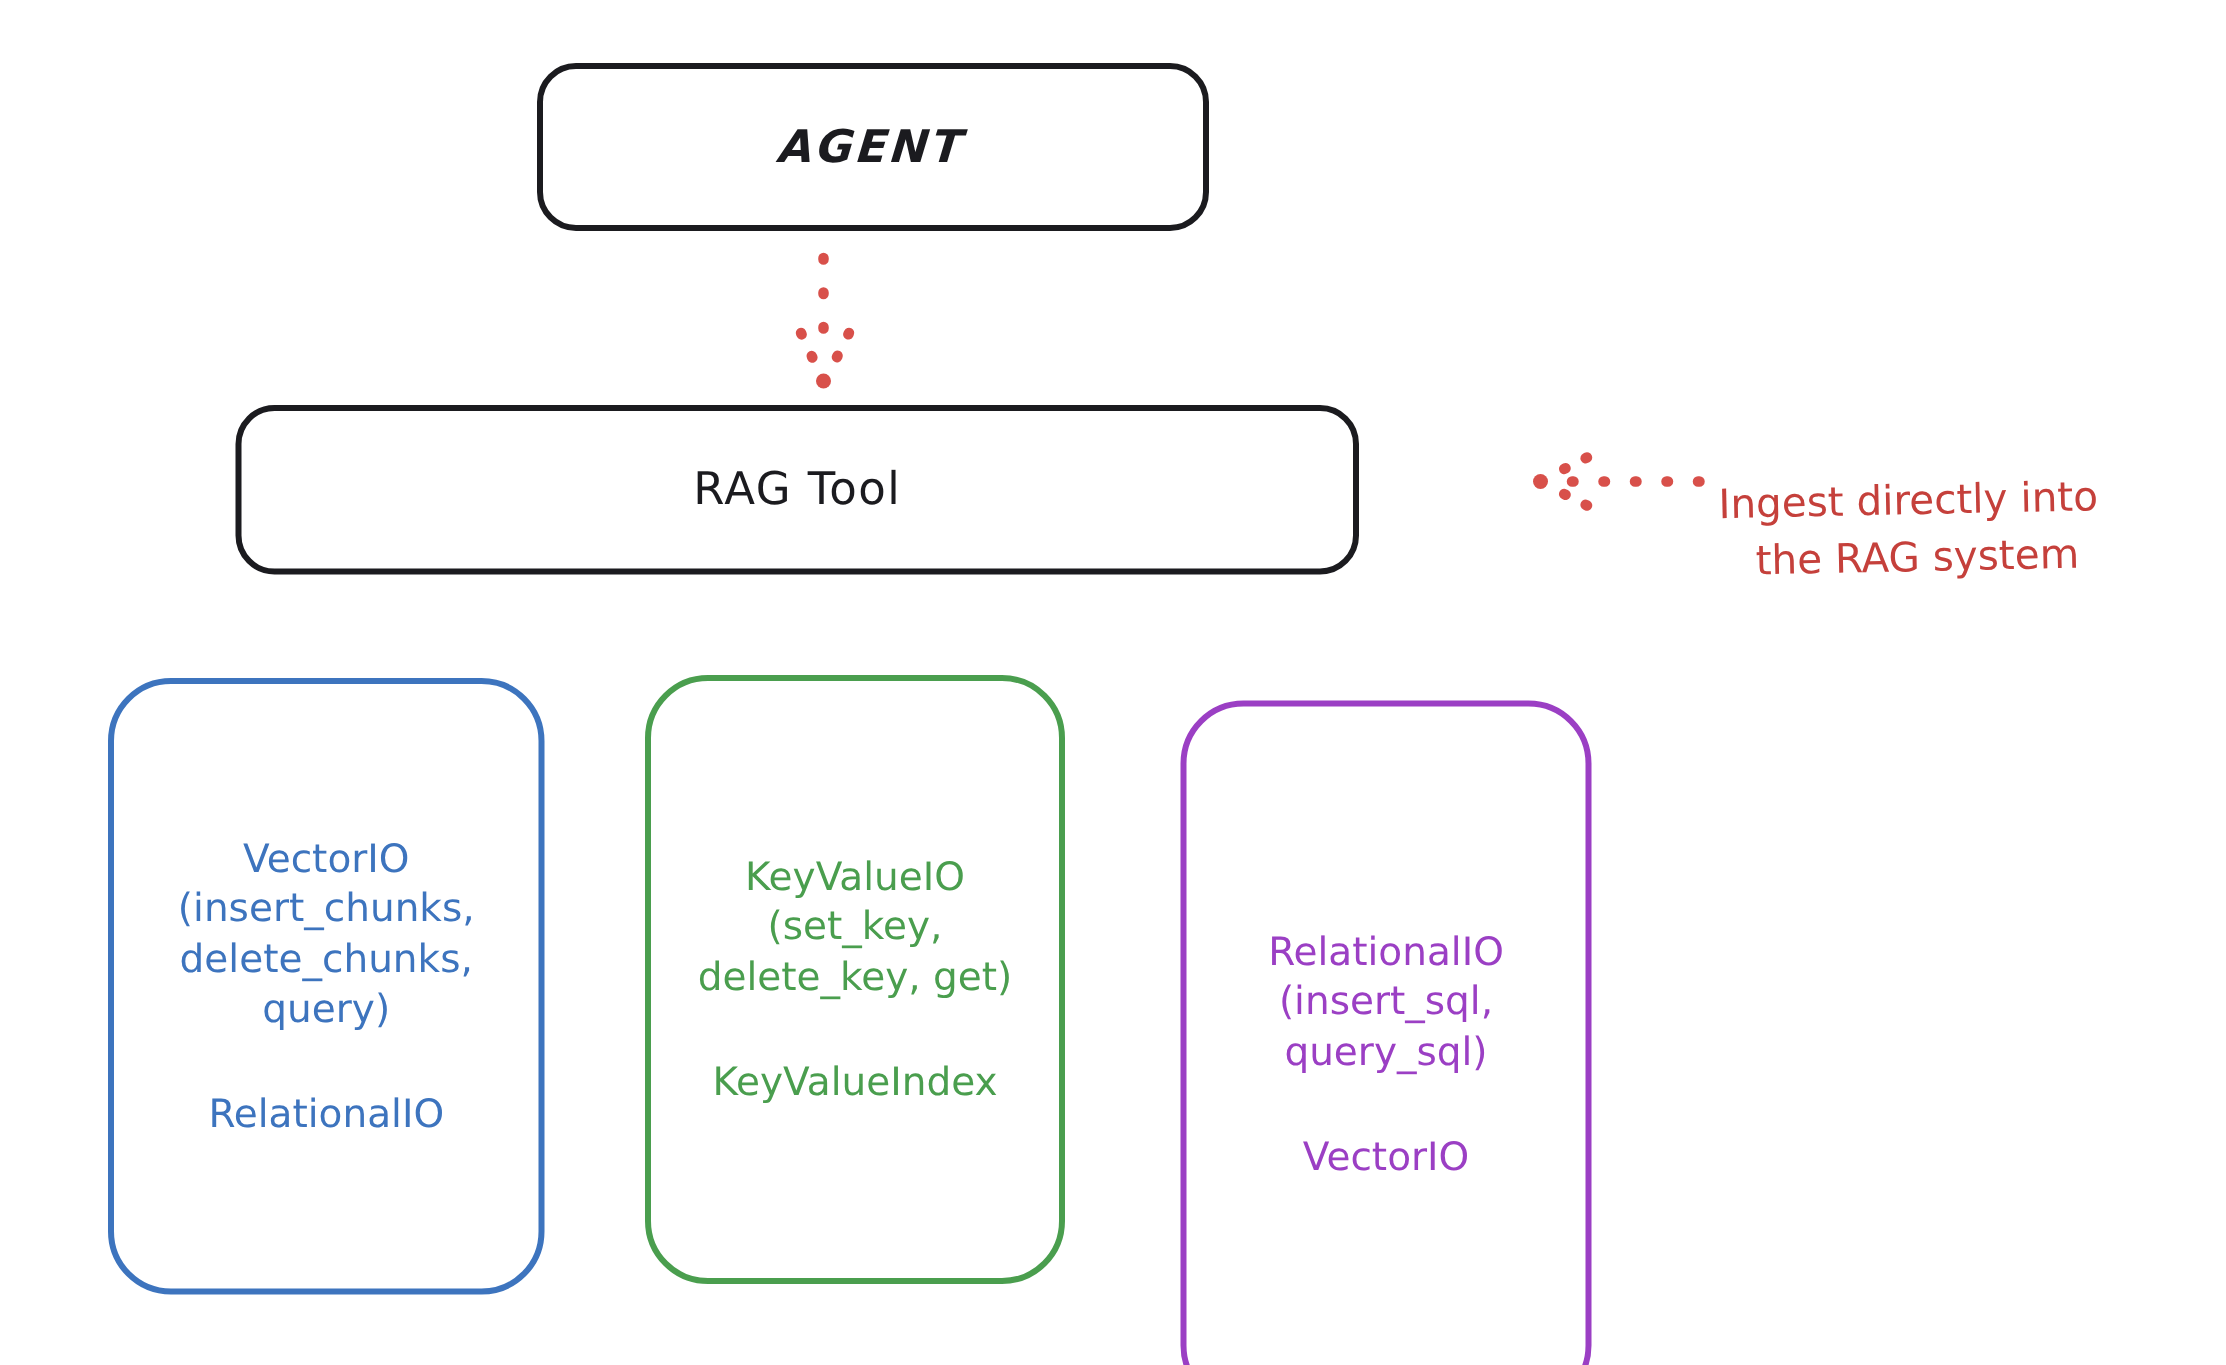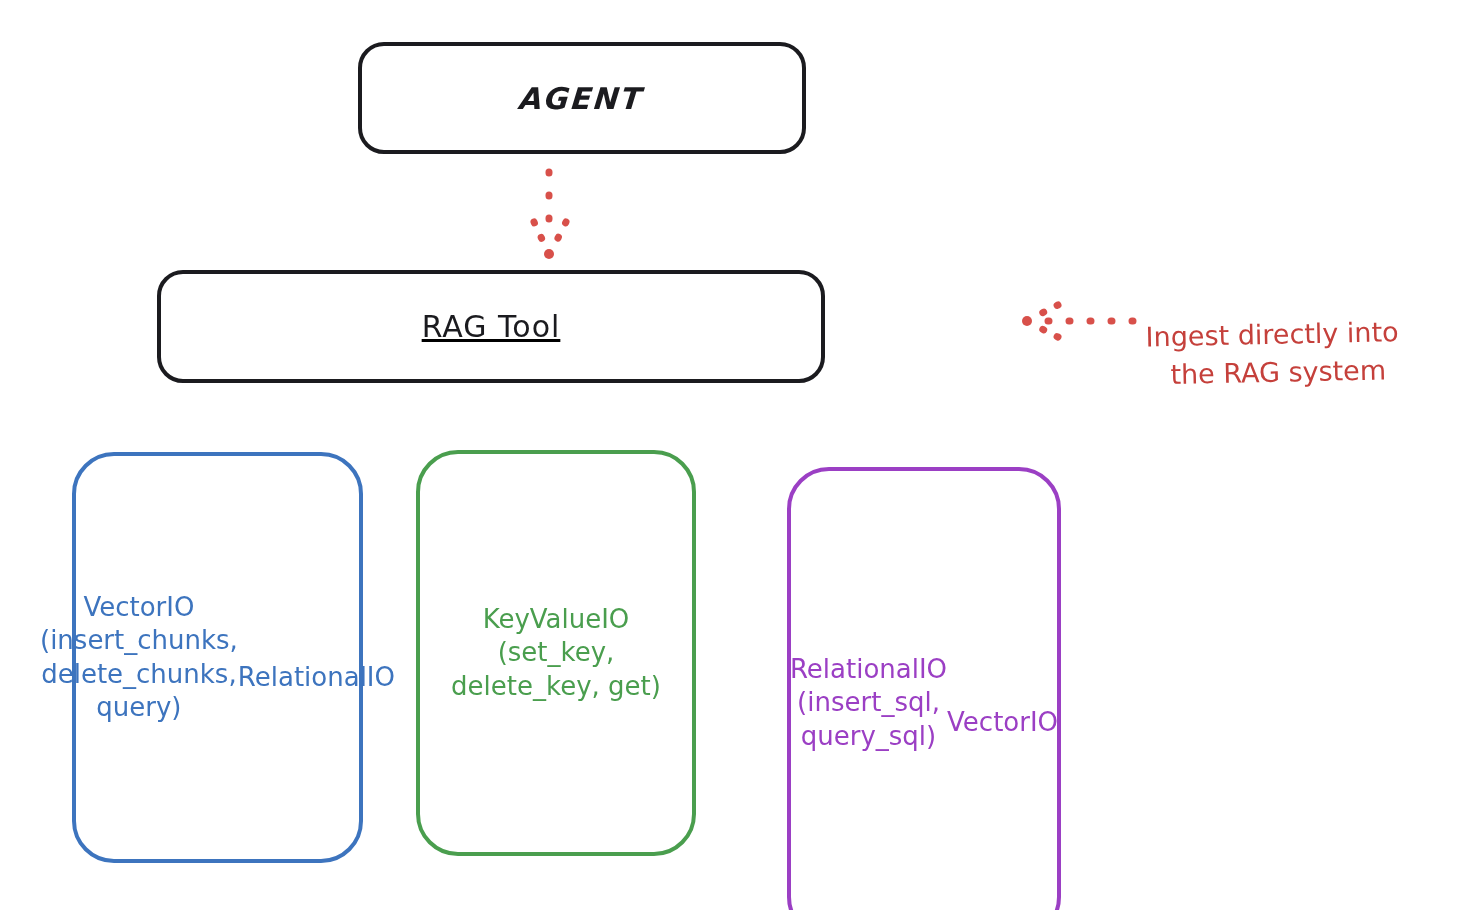--- a/index.html
+++ b/index.html
@@ -46,39 +46,38 @@
     font-weight: 700;
     letter-spacing: 2px;
     color: #1b1b1f;
     transform: skewX(-6deg);
   }
 
   
   #ragtool-box {
     left: 157px;
     top: 270px;
-    width: 668px;
+    width: 749px;
     height: 113px;
     border: 4px solid #1b1b1f;
     border-radius: 26px;
-    text-decoration: underline;
   }
   #ragtool-label {
     font-size: 30px;
     color: #1b1b1f;
     letter-spacing: 1px;
     font-family: "DejaVu Sans", sans-serif;
   }
 
   
   .leaf {
     border-width: 4px;
     border-style: solid;
     border-radius: 42px;
-    flex-direction: row;
+    flex-direction: column;
     justify-content: center;
     padding: 0 10px;
   }
   .leaf .api-text {
     font-size: 26px;
     line-height: 1.28;
     white-space: pre-line;
     font-family: "DejaVu Sans", sans-serif;
   }
   .leaf .index-text {
@@ -90,21 +89,21 @@
   #vector-box {
     left: 72px;
     top: 452px;
     width: 291px;
     height: 411px;
     border-color: #3d74be;
   }
   #vector-box .api-text, #vector-box .index-text { color: #3d74be; }
 
   #keyvalue-box {
-    left: 416px;
+    left: 430px;
     top: 450px;
     width: 280px;
     height: 406px;
     border-color: #4a9e4e;
   }
   #keyvalue-box .api-text, #keyvalue-box .index-text { color: #4a9e4e; }
 
   #relational-box {
     left: 787px;
     top: 467px;
@@ -157,20 +156,21 @@
 (insert_chunks,
 delete_chunks,
 query)</span>
     <span class="index-text">RelationalIO</span>
   </div>
 
   <div class="node leaf" id="keyvalue-box">
     <span class="api-text">KeyValueIO
 (set_key,
 delete_key, get)</span>
+    <span class="index-text">KeyValueIndex</span>
   </div>
 
   <div class="node leaf" id="relational-box">
     <span class="api-text">RelationalIO
 (insert_sql,
 query_sql)</span>
     <span class="index-text">VectorIO</span>
   </div>
 
   <svg id="arrow-layer" viewBox="0 0 1484 910">

